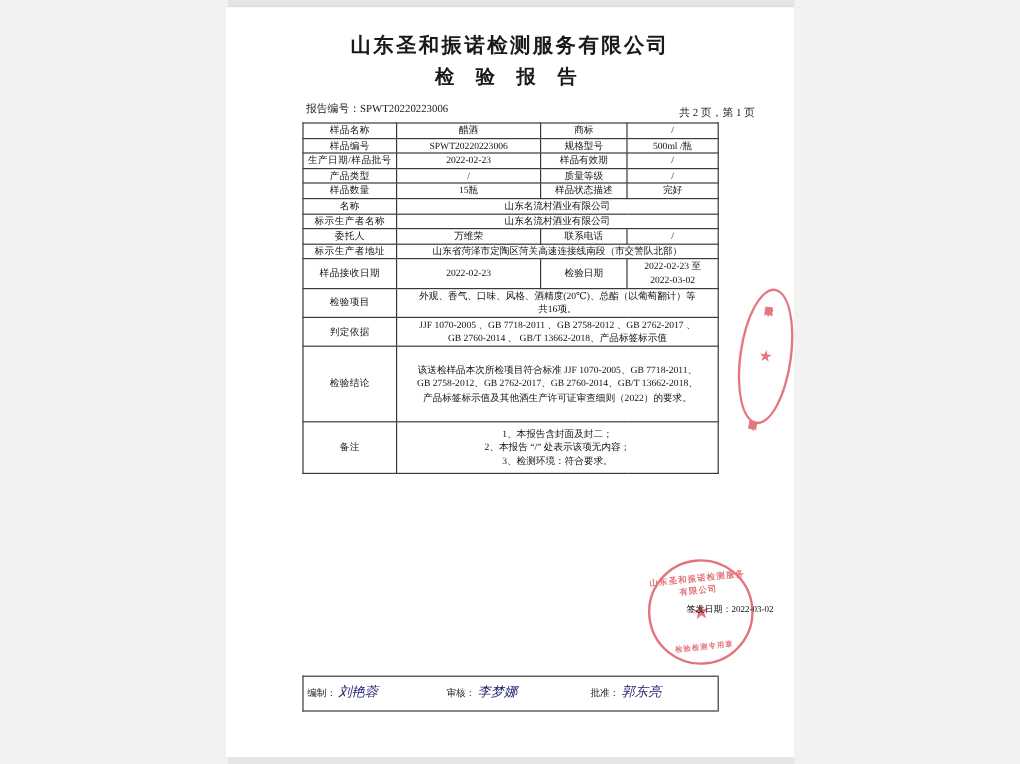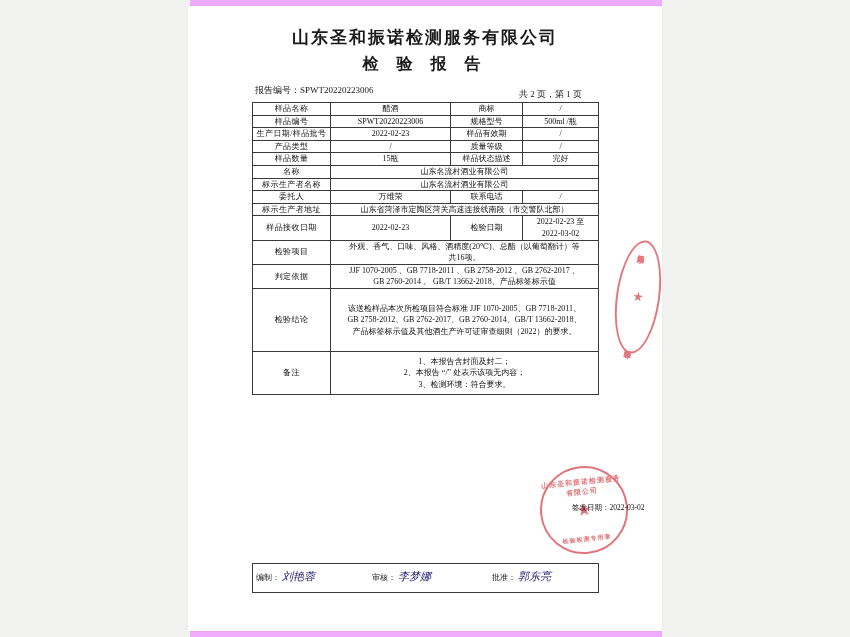--- a/index.html
+++ b/index.html
@@ -13,21 +13,21 @@
     font-family: "Liberation Serif", "DejaVu Serif", serif;
     color: #1a1a1a;
     position: relative;
     overflow: hidden;
   }
   .page {
     position: absolute;
     left: 0; top: 0;
     width: 850px;
     height: 637px;
-    background: #f0abfc;
+    background: #e5e5e5;
   }
   
   .paper {
     position: absolute;
     left: 188px;
     top: 6px;
     width: 474px;
     height: 625px;
     background: #ffffff;
     box-shadow: 0 0 2px rgba(0,0,0,0.08);
@@ -65,21 +65,21 @@
   }
   .rptno {
     position: absolute;
     left: 255px;
     top: 84px;
     font-size: 9px;
     white-space: nowrap;
   }
   .pageno {
     position: absolute;
-    left: 519px;
+    left: 566px;
     top: 88px;
     font-size: 9px;
     white-space: nowrap;
   }
 
   table.main {
     position: absolute;
     left: 252px;
     top: 102px;
     width: 346px;

